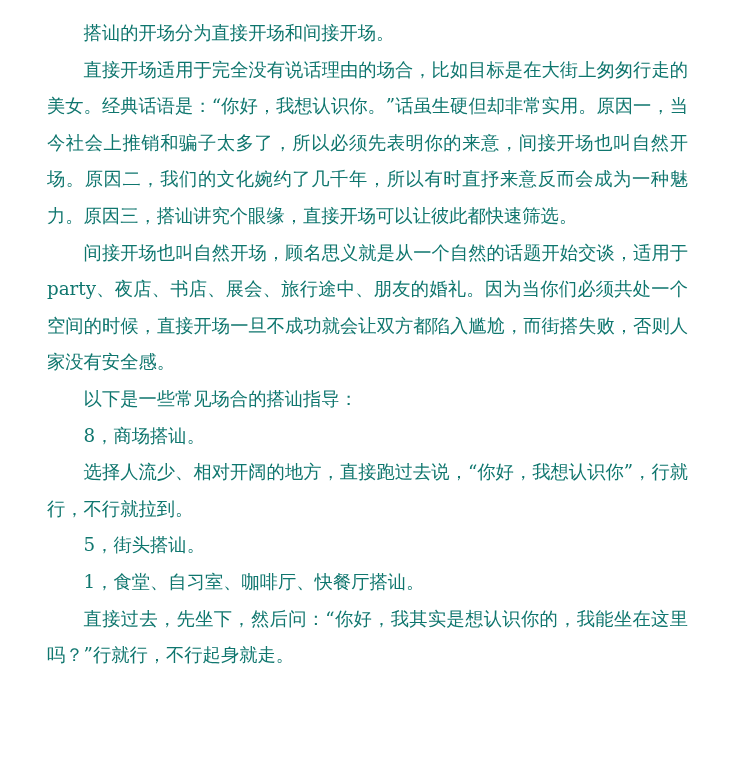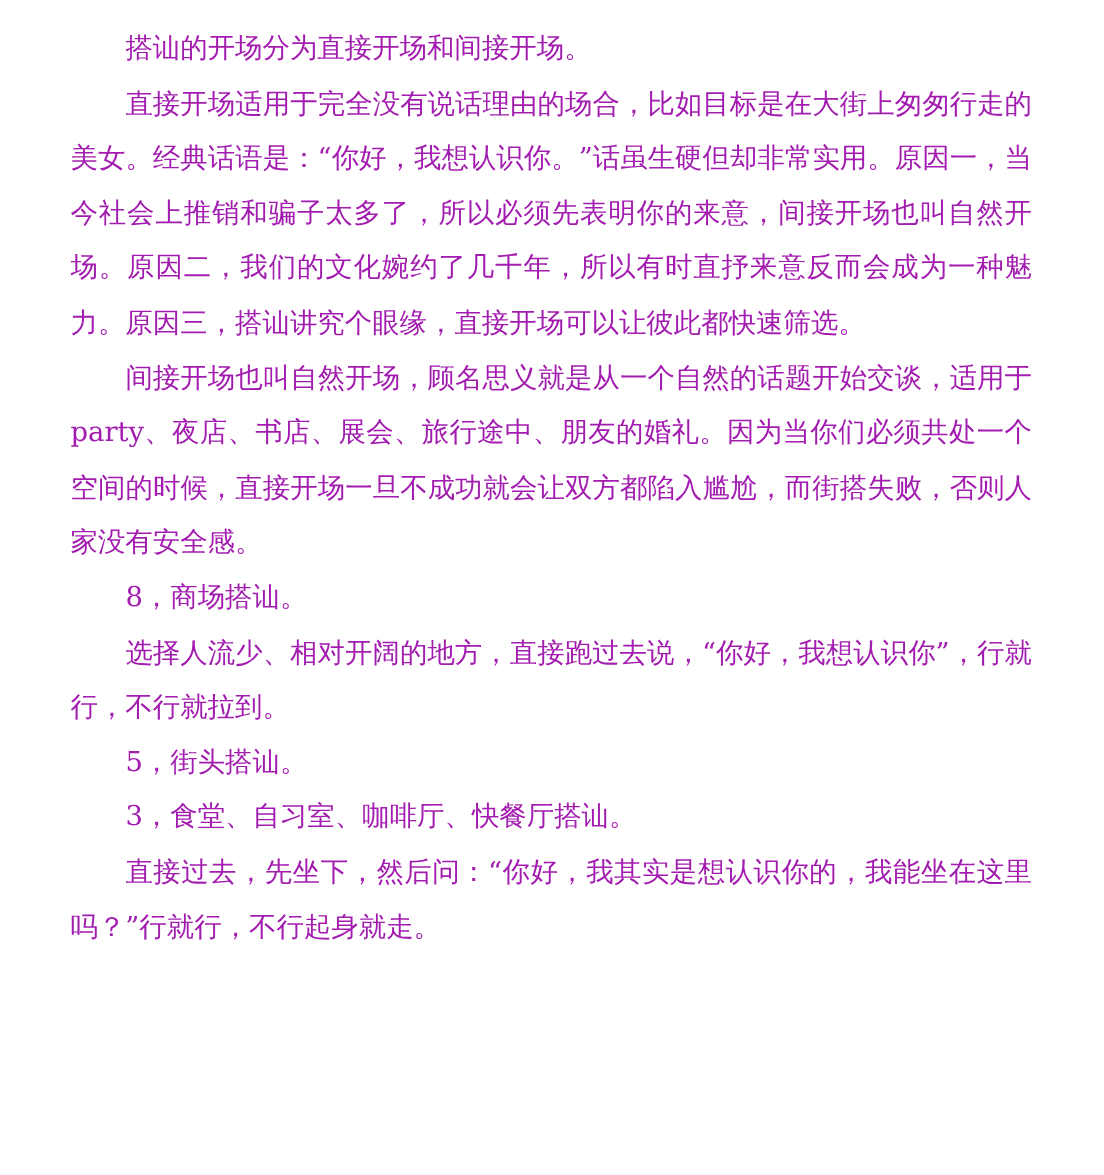--- a/index.html
+++ b/index.html
@@ -13,38 +13,39 @@
       overflow: hidden;
       position: relative;
     }
     .page {
       position: absolute;
       left: 47px;
       top: 15px;
       width: 641px;
       height: 745px;
       overflow: hidden;
-      color: #a21caf;
+      color: #0f766e;
       font-family: "DejaVu Serif", "Liberation Serif", serif;
       font-size: 18.3px;
       line-height: 36.6px;
       text-align: justify;
       text-justify: inter-character;
     }
     .para {
       margin: 0;
       padding: 0;
       text-indent: 36.6px;
     }
   </style>
 </head>
 <body>
 
 <div class="page">
   <p class="para">搭讪的开场分为直接开场和间接开场。</p>
   <p class="para">直接开场适用于完全没有说话理由的场合，比如目标是在大街上匆匆行走的美女。经典话语是：“你好，我想认识你。”话虽生硬但却非常实用。原因一，当今社会上推销和骗子太多了，所以必须先表明你的来意，间接开场也叫自然开场。原因二，我们的文化婉约了几千年，所以有时直抒来意反而会成为一种魅力。原因三，搭讪讲究个眼缘，直接开场可以让彼此都快速筛选。</p>
   <p class="para">间接开场也叫自然开场，顾名思义就是从一个自然的话题开始交谈，适用于 party、夜店、书店、展会、旅行途中、朋友的婚礼。因为当你们必须共处一个空间的时候，直接开场一旦不成功就会让双方都陷入尴尬，而街搭失败，否则人家没有安全感。</p>
+  <p class="para">以下是一些常见场合的搭讪指导：</p>
   <p class="para">8，商场搭讪。</p>
   <p class="para">选择人流少、相对开阔的地方，直接跑过去说，“你好，我想认识你”，行就行，不行就拉到。</p>
   <p class="para">5，街头搭讪。</p>
-  <p class="para">3，食堂、自习室、咖啡厅、快餐厅搭讪。</p>
+  <p class="para">1，食堂、自习室、咖啡厅、快餐厅搭讪。</p>
   <p class="para">直接过去，先坐下，然后问：“你好，我其实是想认识你的，我能坐在这里吗？”行就行，不行起身就走。</p>
 </div>
 
 </body></html>

